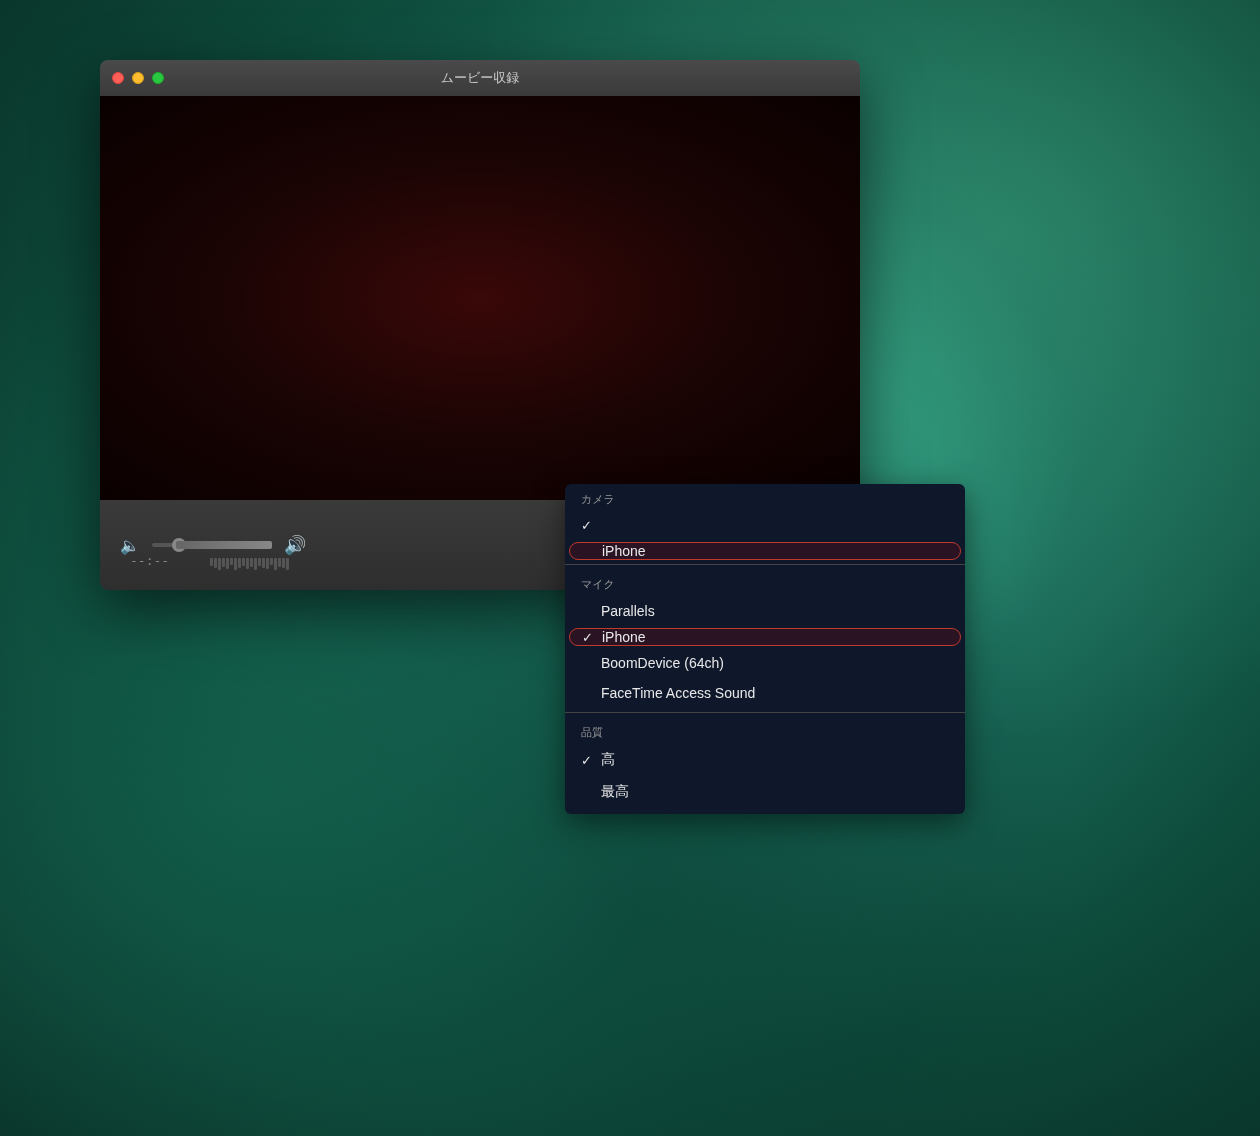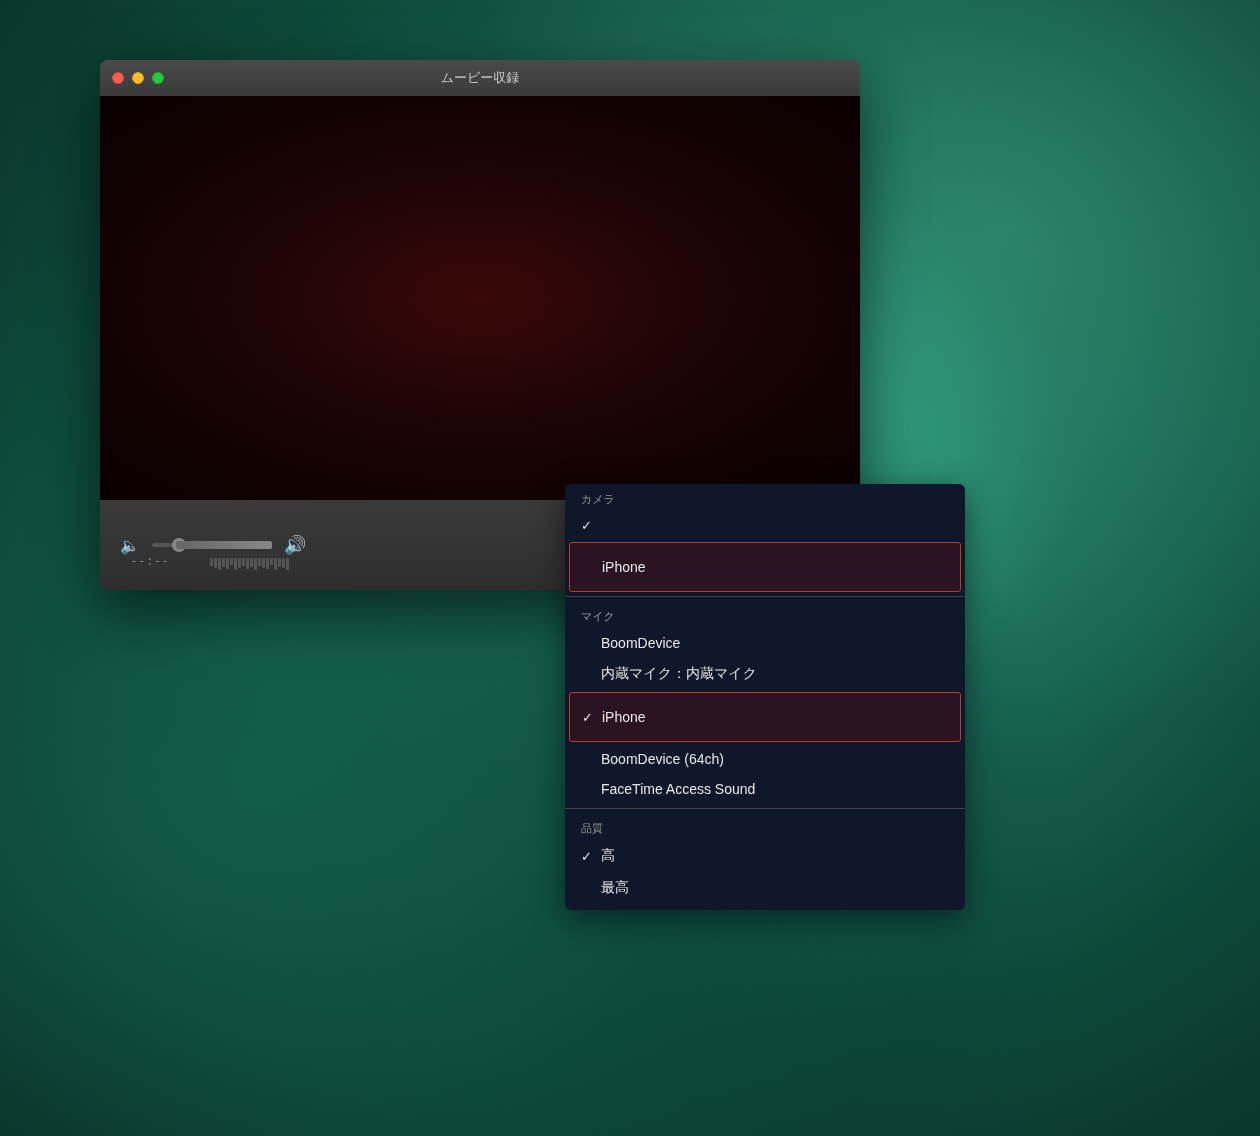--- a/index.html
+++ b/index.html
@@ -209,23 +209,23 @@
       padding: 7px 16px;
       color: #e8e8e8;
       font-size: 14px;
       cursor: pointer;
       position: relative;
     }
 
     .menu-item.highlighted {
       background: rgba(200,0,0,0.15);
       border: 1.5px solid #c0392b;
-      border-radius: 3px;
+      border-radius: 14px;
       margin: 2px 4px;
-      padding: 16px 12px;
+      padding: 0 12px;
       justify-content: center;
     }
 
     .menu-item .checkmark {
       width: 20px;
       font-size: 13px;
       color: #e8e8e8;
       flex-shrink: 0;
     }
 
@@ -317,26 +317,23 @@
   <div class="menu-item highlighted">
     <span class="checkmark"></span>
     <span class="item-text">iPhone</span>
   </div>
 
   <div class="menu-divider"></div>
 
   <div class="menu-section-header">マイク</div>
 
   <div class="menu-item no-check">
-    <span class="item-text">BoomDevice</span>
-  </div>
-
-  <div class="menu-item no-check">
-    <span class="item-text">内蔵マイク：内蔵マイク</span>
-  </div>
+    <span class="item-text">Parallels</span>
+  </div>
+
 
   <div class="menu-item highlighted">
     <span class="checkmark">✓</span>
     <span class="item-text">iPhone</span>
   </div>
 
   <div class="menu-item no-check">
     <span class="item-text">BoomDevice (64ch)</span>
   </div>
 

